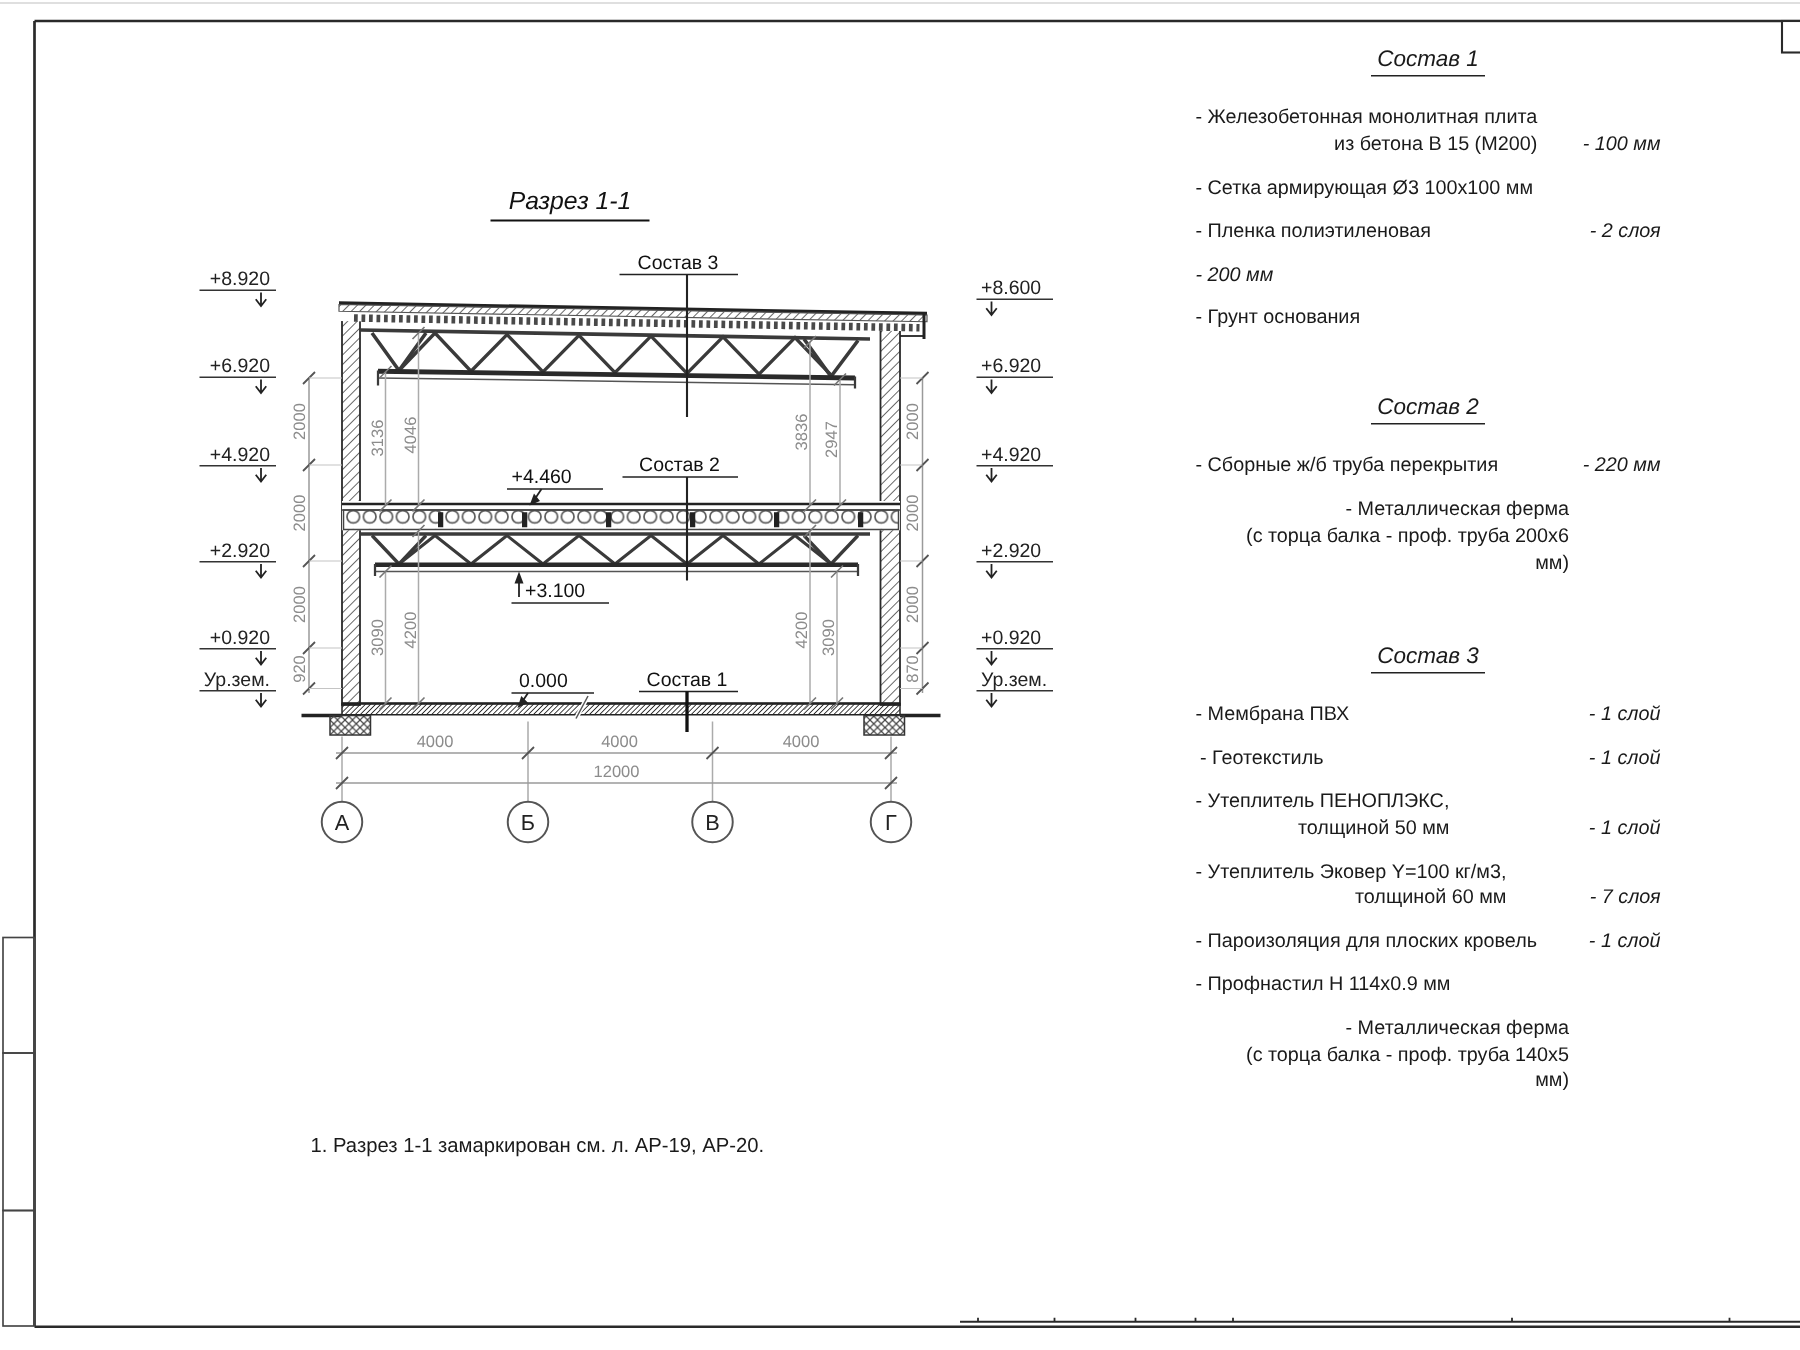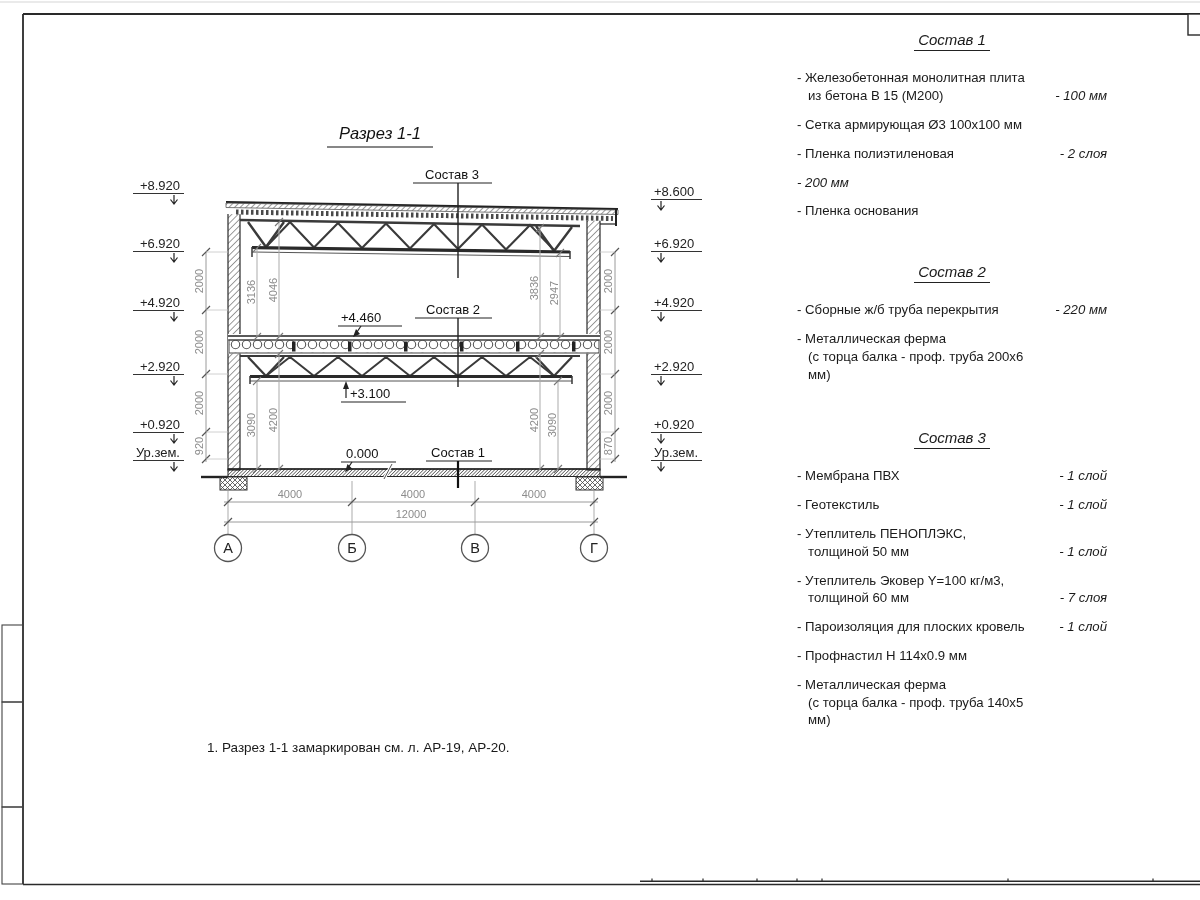--- a/index.html
+++ b/index.html
@@ -9,24 +9,24 @@
   svg text{font-family:"Liberation Sans",sans-serif;}
   .dim{font-size:11px;fill:#8c8c8c;}
   .lbl{font-size:13px;fill:#111;}
   .mark{font-size:13px;fill:#222;}
   .axis{font-size:14.5px;fill:#222;}
   .ttl{font-size:16.5px;font-style:italic;fill:#111;}
   
   .spec-col{position:absolute;left:797px;width:310px;font-size:13.2px;line-height:1.35;}
   .spec-title{text-align:center;font-style:italic;font-size:15px;margin:0 0 19px 0;}
   .spec-title span{border-bottom:1px solid #222;padding:0 4px 2px 4px;}
-  .spec-item{display:flex;justify-content:space-between;align-items:flex-end;gap:8px;margin-bottom:11px;}
+  .spec-item{display:flex;justify-content:space-between;align-items:flex-end;gap:8px;margin-bottom:11px;text-align:right;}
   .spec-item .t{white-space:pre-line;padding-left:11px;text-indent:-11px;max-width:238px;}
   .spec-item .v{white-space:nowrap;font-style:italic;}
-  .note{position:absolute;left:207px;top:740px;font-size:13.5px;}
+  .note{position:absolute;left:207px;top:756px;font-size:13.5px;}
 </style>
 </head>
 <body>
 
 <div class="sheet">
 
 <svg width="1200" height="900" viewBox="0 0 1200 900">
   <defs>
     <pattern id="hatchW" width="4.5" height="4.5" patternUnits="userSpaceOnUse" patternTransform="rotate(45)">
       <line x1="0" y1="0" x2="0" y2="4.5" stroke="#3a3a3a" stroke-width="1"></line>
@@ -268,21 +268,21 @@
     <span class="v"></span>
   </div>
   <div class="spec-item">
     <span class="t">- Пленка полиэтиленовая</span>
     <span class="v">- 2 слоя</span>
   </div>
   <div class="spec-item">
     <span class="v">- 200 мм</span>
   </div>
   <div class="spec-item">
-    <span class="t">- Пленка основания</span>
+    <span class="t">- Грунт основания</span>
     <span class="v"></span>
   </div>
 </div>
 
 <div class="spec-col" style="top:262px;">
   <div class="spec-title"><span>Состав 2</span></div>
   <div class="spec-item">
     <span class="t">- Сборные ж/б труба перекрытия</span>
     <span class="v">- 220 мм</span>
   </div>

